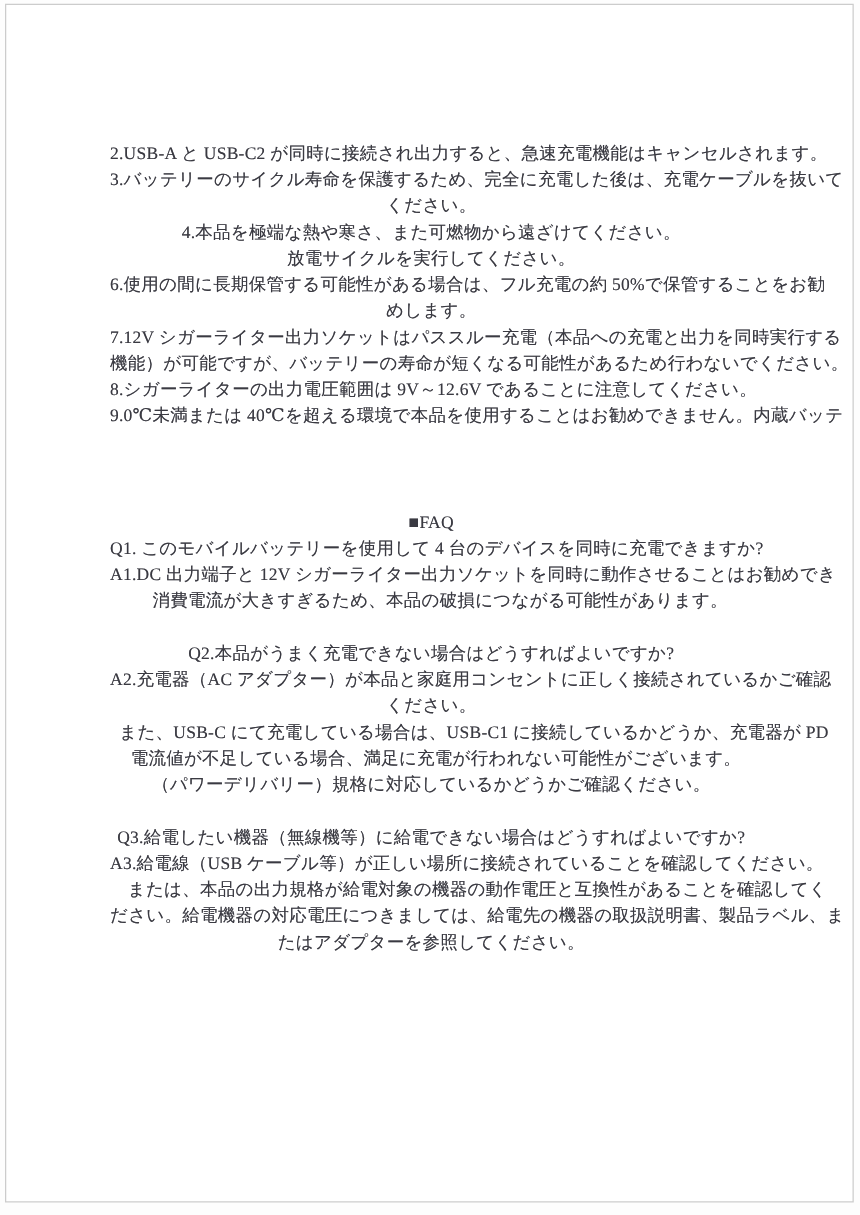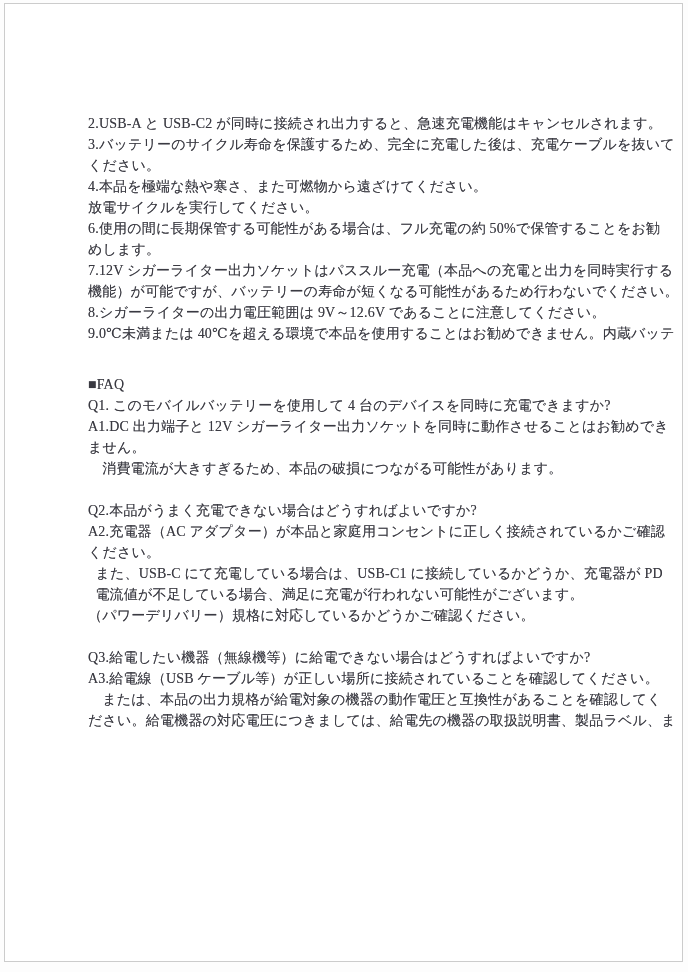--- a/index.html
+++ b/index.html
@@ -26,25 +26,26 @@
     left: 88px;
     top: 113px;
     width: 514px;
     font-size: 14px;
     color: #3a3a42;
     letter-spacing: 0.2px;
     text-shadow: 0 0 0.5px rgba(58,58,66,0.55);
   }
   .block { margin: 0; }
   .gap-1 { margin-top: 21px; }
-  .gap-2 { margin-top: 30px; }
+  .gap-2 { margin-top: 64px; }
   .line {
     height: 21px;
     line-height: 21px;
     white-space: pre;
+    text-align: center;
   }
 </style>
 </head>
 <body>
 
 <div class="page-frame"></div>
 
 <div class="doc">
   <div class="block">
       <div class="line">2.USB-A と USB-C2 が同時に接続され出力すると、急速充電機能はキャンセルされます。</div>
@@ -56,30 +57,30 @@
       <div class="line">めします。</div>
       <div class="line">7.12V シガーライター出力ソケットはパススルー充電（本品への充電と出力を同時実行する</div>
       <div class="line">機能）が可能ですが、バッテリーの寿命が短くなる可能性があるため行わないでください。</div>
       <div class="line">8.シガーライターの出力電圧範囲は 9V～12.6V であることに注意してください。</div>
       <div class="line">9.0℃未満または 40℃を超える環境で本品を使用することはお勧めできません。内蔵バッテ</div>
     </div>
   <div class="block gap-2">
       <div class="line">■FAQ</div>
       <div class="line">Q1. このモバイルバッテリーを使用して 4 台のデバイスを同時に充電できますか?</div>
       <div class="line">A1.DC 出力端子と 12V シガーライター出力ソケットを同時に動作させることはお勧めでき</div>
-      <div class="line">ません。</div>
       <div class="line">　消費電流が大きすぎるため、本品の破損につながる可能性があります。</div>
     </div>
   <div class="block gap-1">
       <div class="line">Q2.本品がうまく充電できない場合はどうすればよいですか?</div>
       <div class="line">A2.充電器（AC アダプター）が本品と家庭用コンセントに正しく接続されているかご確認</div>
       <div class="line">ください。</div>
       <div class="line">  また、USB-C にて充電している場合は、USB-C1 に接続しているかどうか、充電器が PD</div>
       <div class="line">  電流値が不足している場合、満足に充電が行われない可能性がございます。</div>
       <div class="line">（パワーデリバリー）規格に対応しているかどうかご確認ください。</div>
     </div>
   <div class="block gap-1">
       <div class="line">Q3.給電したい機器（無線機等）に給電できない場合はどうすればよいですか?</div>
       <div class="line">A3.給電線（USB ケーブル等）が正しい場所に接続されていることを確認してください。</div>
       <div class="line">　または、本品の出力規格が給電対象の機器の動作電圧と互換性があることを確認してく</div>
       <div class="line">ださい。給電機器の対応電圧につきましては、給電先の機器の取扱説明書、製品ラベル、ま</div>
+      <div class="line">たはアダプターを参照してください。</div>
     </div>
 </div>
 
 </body></html>

